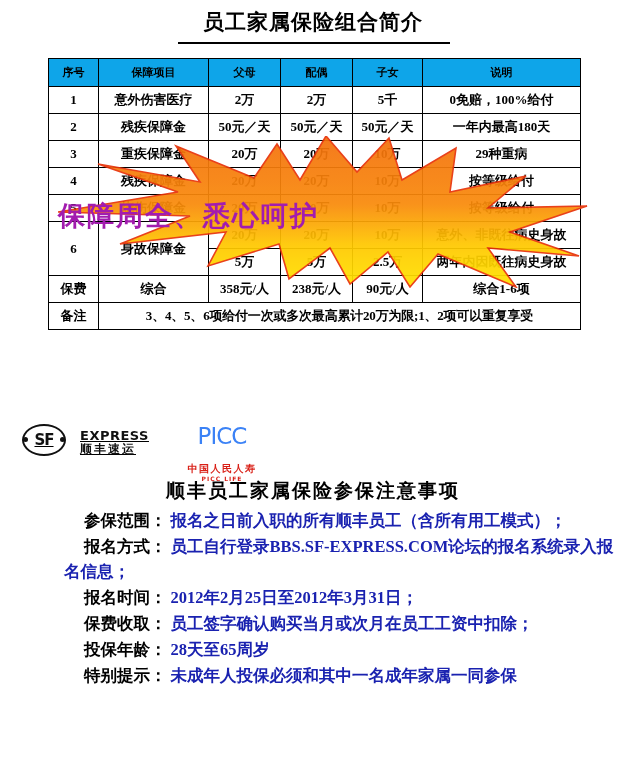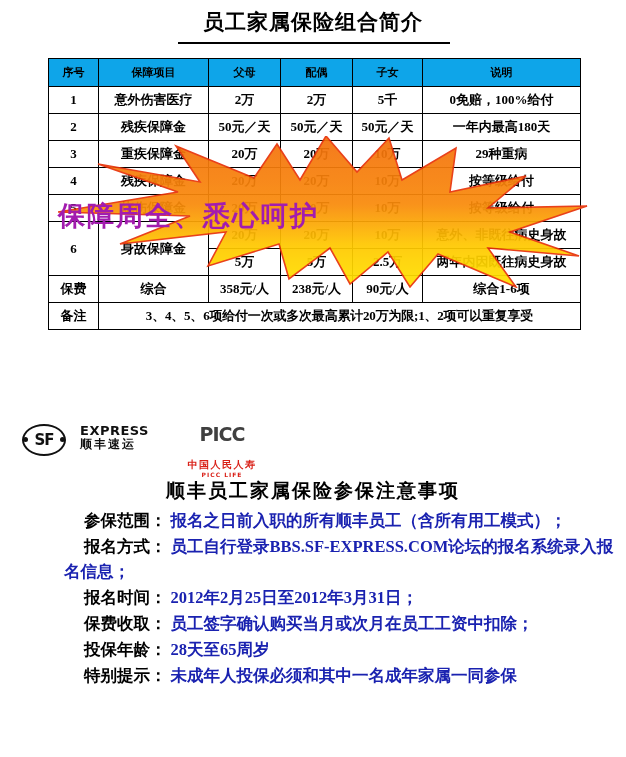--- a/index.html
+++ b/index.html
@@ -108,21 +108,22 @@
     left: 22px;
     top: 422px;
     width: 300px;
     height: 46px;
   }
   .sf-logo {
     position: absolute;
     left: 0;
     top: 2px;
     display: flex;
-    align-items: flex-start;
+    align-items: flex-end;
+    text-decoration: underline;
   }
   .sf-mark {
     width: 40px;
     height: 28px;
     border: 2.5px solid #111;
     border-radius: 50% / 50%;
     display: flex;
     align-items: center;
     justify-content: center;
     font-family: "DejaVu Sans", "Liberation Sans", sans-serif;
@@ -163,23 +164,23 @@
   }
   .picc-logo {
     position: absolute;
     left: 140px;
     top: 3px;
     text-align: center;
     width: 120px;
   }
   .picc-en {
     font-family: "DejaVu Sans", "Liberation Sans", sans-serif;
-    font-weight: bold;
-    font-size: 19px;
-    color: #404040;
+    font-weight: normal;
+    font-size: 23px;
+    color: #3b82f6;
     letter-spacing: -1px;
     line-height: 1;
   }
   .picc-cn {
     font-family: "DejaVu Sans", "Liberation Sans", sans-serif;
     font-weight: bold;
     font-size: 10px;
     color: #D91F16;
     letter-spacing: 1.5px;
     line-height: 1.2;

